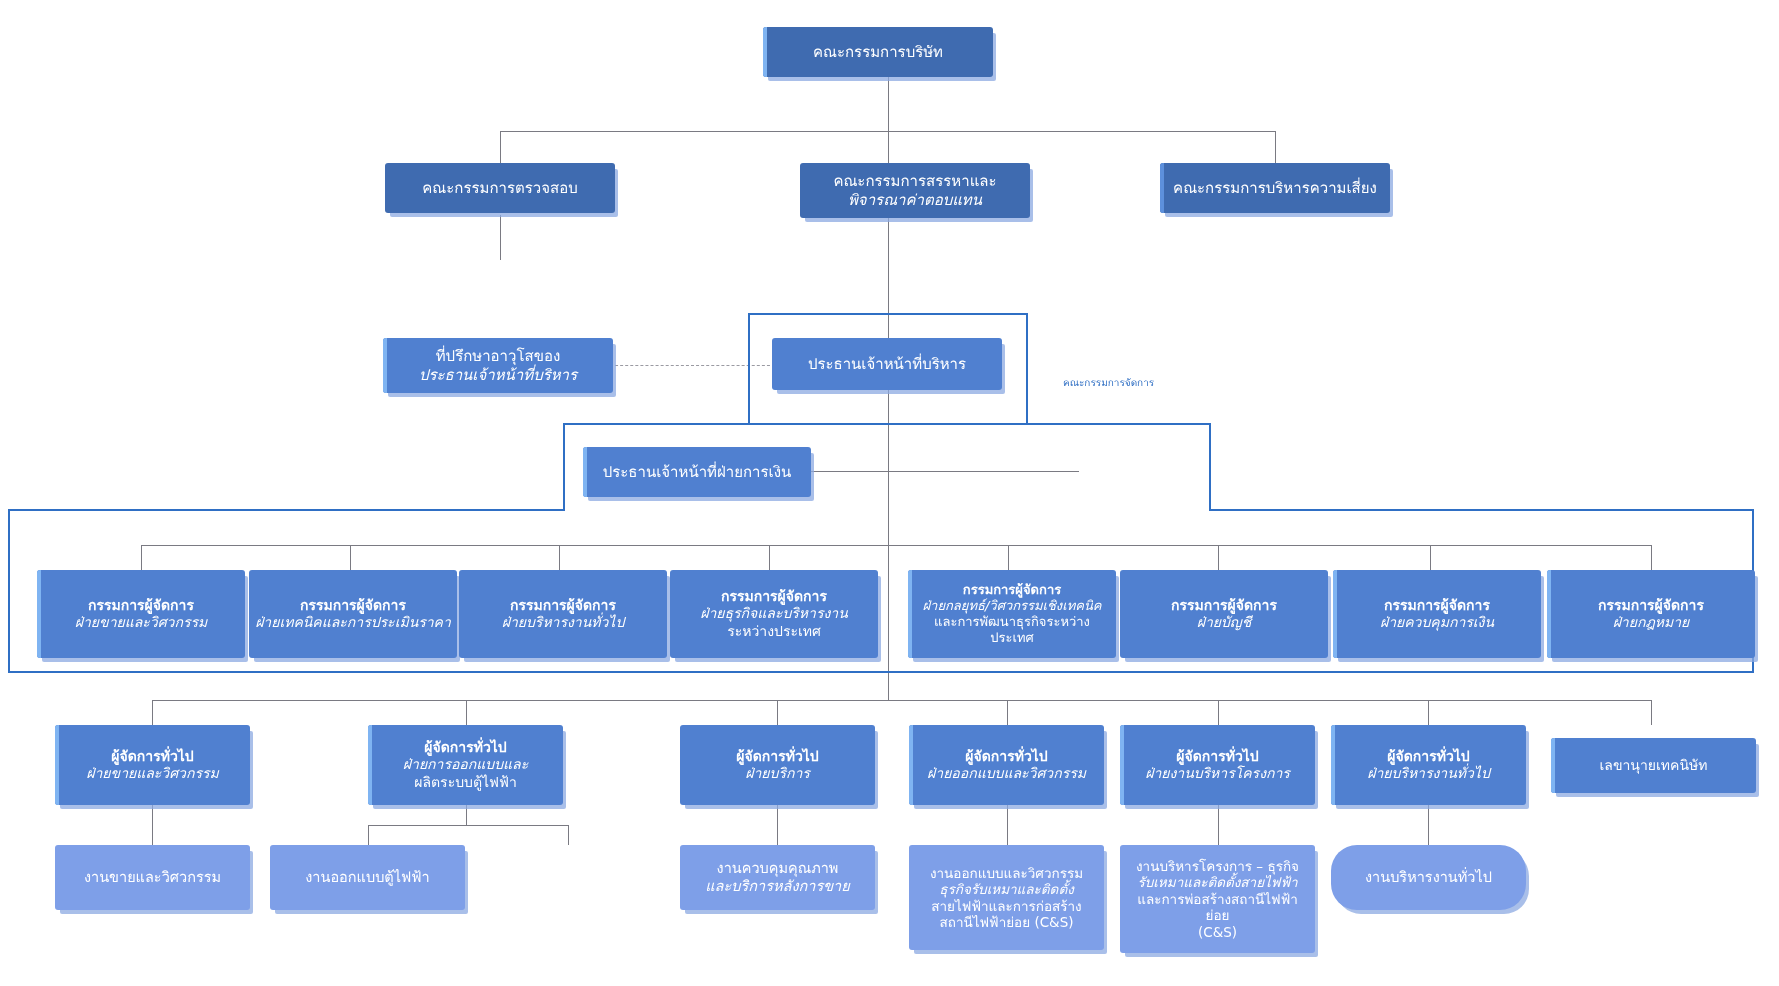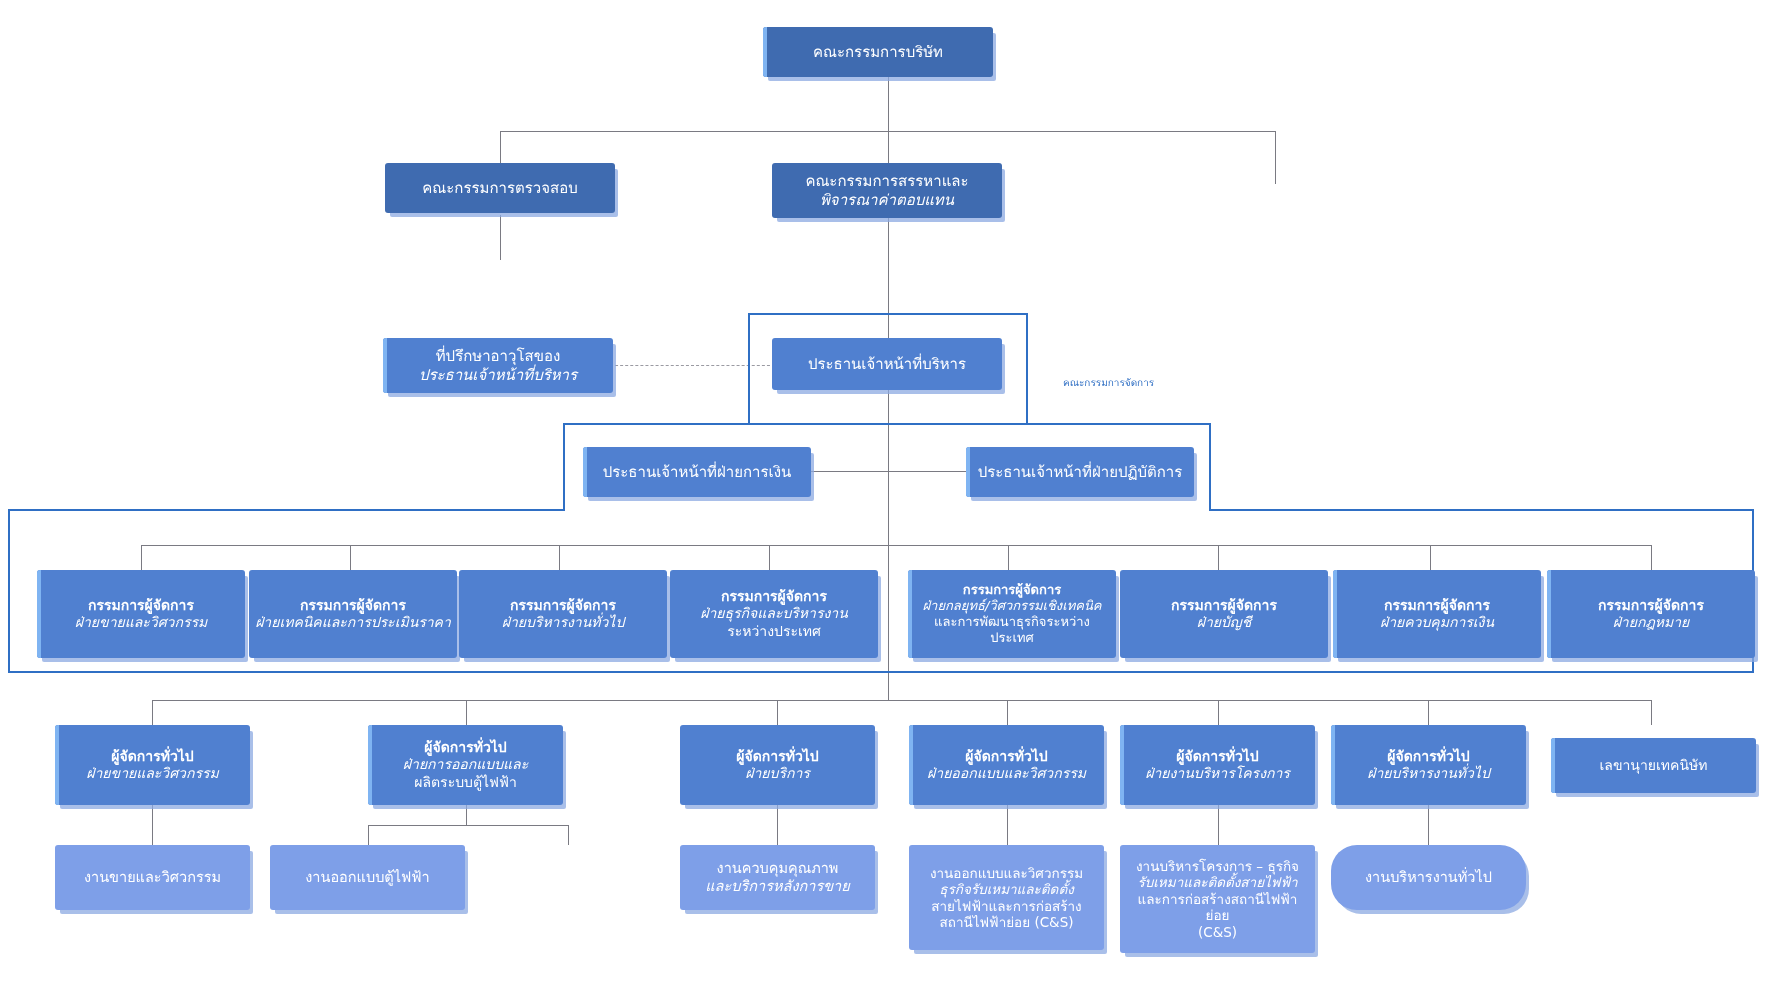--- a/index.html
+++ b/index.html
@@ -156,27 +156,32 @@
       <span class="l1">คณะกรรมการบริษัท</span>
     </span>
   </div>
 
   <div class="node tone-dark" style="left:385px; top:163px; width:230px; height:50px;">
     <span class="txt">
       <span class="l1">คณะกรรมการตรวจสอบ</span>
     </span>
   </div>
 
-  <div class="node tone-dark" style="left:772px; top:163px; width:230px; height:55px;">
+  <div class="node tone-dark" style="left:800px; top:163px; width:230px; height:55px;">
     <span class="txt">
       <span class="l1">คณะกรรมการสรรหาและ</span>
       <span class="l2">พิจารณาค่าตอบแทน</span>
     </span>
   </div>
 
+  <div class="node tone-dark accent accent-dark" style="left:1160px; top:163px; width:230px; height:50px;">
+    <span class="txt">
+      <span class="l1">คณะกรรมการบริหารความเสี่ยง</span>
+    </span>
+  </div>
 
 
   <div class="node tone-mid accent" style="left:383px; top:338px; width:230px; height:55px;">
     <span class="txt">
       <span class="l1">ที่ปรึกษาอาวุโสของ</span>
       <span class="l2">ประธานเจ้าหน้าที่บริหาร</span>
     </span>
   </div>
 
   <div class="node tone-mid" style="left:772px; top:338px; width:230px; height:52px;">
@@ -184,25 +189,20 @@
       <span class="l1">ประธานเจ้าหน้าที่บริหาร</span>
     </span>
   </div>
 
   <div class="node tone-mid accent" style="left:583px; top:447px; width:228px; height:50px;">
     <span class="txt">
       <span class="l1">ประธานเจ้าหน้าที่ฝ่ายการเงิน</span>
     </span>
   </div>
 
-  <div class="node tone-mid accent" style="left:966px; top:447px; width:228px; height:50px;">
-    <span class="txt">
-      <span class="l1">ประธานเจ้าหน้าที่ฝ่ายปฏิบัติการ</span>
-    </span>
-  </div>
 
   <div class="node tone-mid accent" style="left:37px; top:570px; width:208px; height:88px; font-size:14px;">
     <span class="txt">
       <span class="l1 bold">กรรมการผู้จัดการ</span>
       <span class="l2">ฝ่ายขายและวิศวกรรม</span>
     </span>
   </div>
 
   <div class="node tone-mid" style="left:249px; top:570px; width:208px; height:88px; font-size:14px;">
     <span class="txt">
@@ -330,21 +330,21 @@
       <span class="l2">ธุรกิจรับเหมาและติดตั้ง</span>
       <span class="l3">สายไฟฟ้าและการก่อสร้าง</span>
       <span class="l4">สถานีไฟฟ้าย่อย (C&amp;S)</span>
     </span>
   </div>
 
   <div class="node tone-light" style="left:1120px; top:845px; width:195px; height:108px; font-size:13.5px;">
     <span class="txt">
       <span class="l1">งานบริหารโครงการ – ธุรกิจ</span>
       <span class="l2">รับเหมาและติดตั้งสายไฟฟ้า</span>
-      <span class="l3">และการก่อสร้างสถานีไฟฟ้าย่อย</span>
+      <span class="l3">และการพ่อสร้างสถานีไฟฟ้าย่อย</span>
       <span class="l4">(C&amp;S)</span>
     </span>
   </div>
 
   <div class="node tone-light" style="left:1331px; top:845px; width:195px; height:65px;border-radius:26px;">
     <span class="txt">
       <span class="l1">งานบริหารงานทั่วไป</span>
     </span>
   </div>
 

